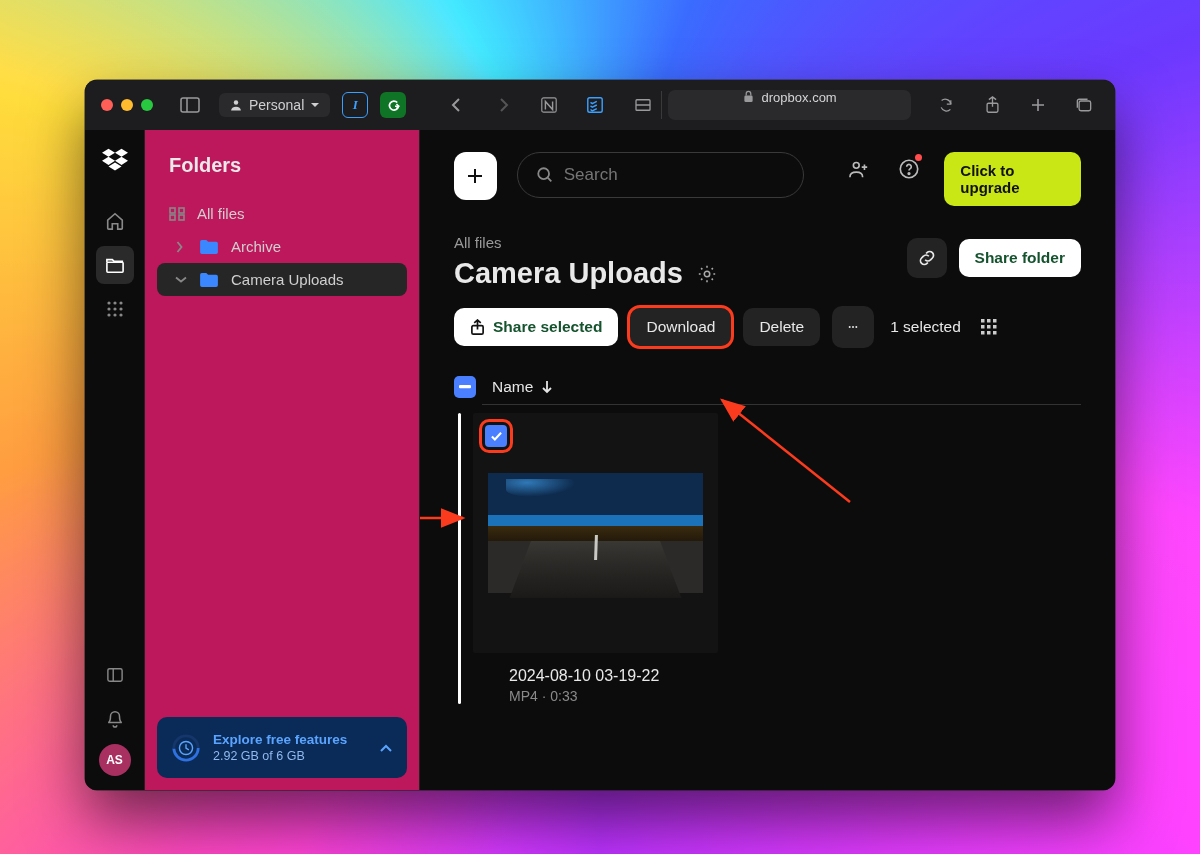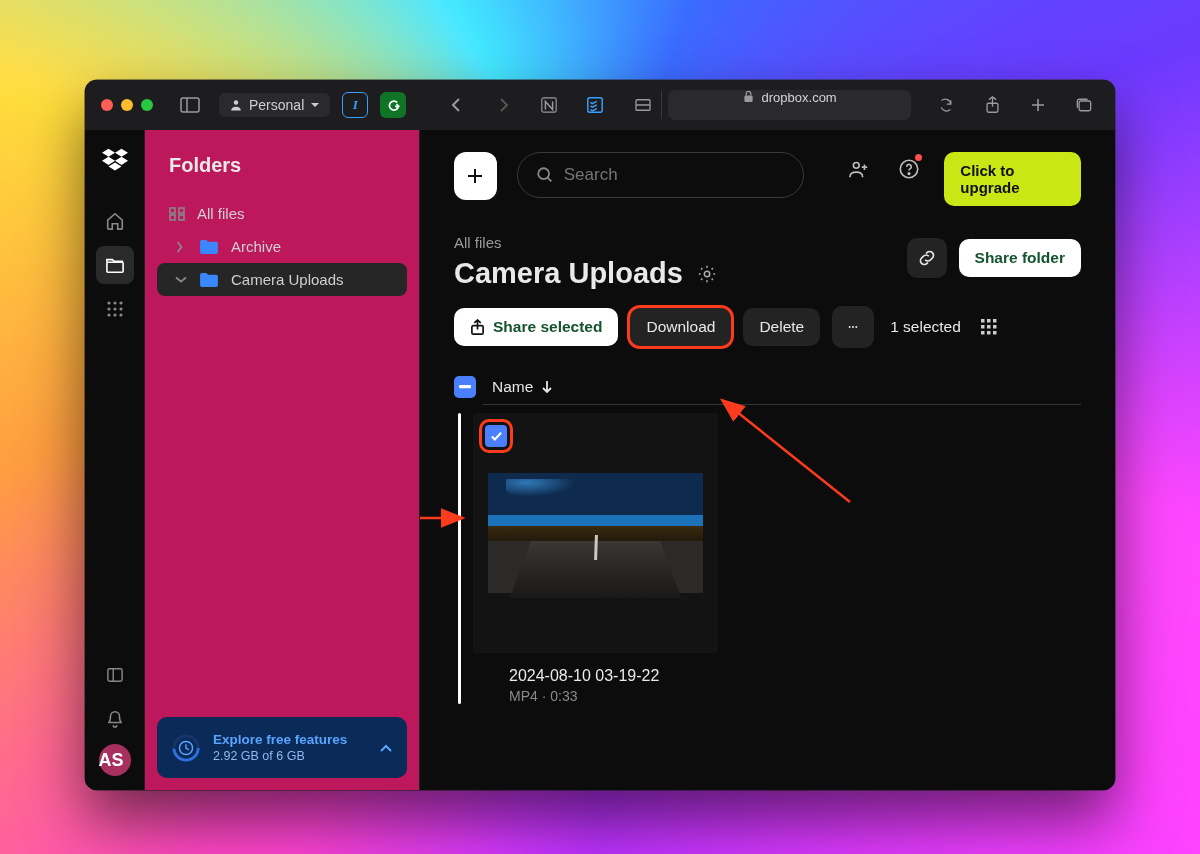--- a/index.html
+++ b/index.html
@@ -42,21 +42,21 @@
 
   
   .content { flex:1; display:flex; overflow:hidden; }
 
   
   .rail { width:60px; background:#0c0c0c; border-right:1px solid #222; display:flex; flex-direction:column; align-items:center; padding:18px 0 14px; gap:6px; }
   .logo { color:#fff; margin-bottom:24px; }
   .rail-btn { width:38px; height:38px; border-radius:8px; display:flex; align-items:center; justify-content:center; color:#888; }
   .rail-btn.active{ background:#2a2a2a; color:#fff;}
   .rail-spacer{flex:1;}
-  .avatar{ width:32px; height:32px; border-radius:50%; background:#a73060; color:#fff; font-size:18px; font-weight:600; display:flex; align-items:center; }
+  .avatar{ width:32px; height:32px; border-radius:50%; background:#a73060; color:#fff; font-size:12px; font-weight:600; display:flex; align-items:center; justify-content:center;}
 
   
   .sidebar { width:275px; background:#be185d; border-right:1px solid #222; display:flex; flex-direction:column; padding:24px 12px 12px;}
   .sidebar h2 { font-size:20px; font-weight:600; padding-left:12px; margin-bottom:20px;}
   .sb-item { display:flex; align-items:center; gap:12px; padding:8px 12px; color:#cfcfcf; border-radius:8px; font-size:15px; }
   .sb-item.indent{ padding-left:18px; }
   .sb-item.active{ background:#262626;}
   .sb-chev{ width:12px; color:#888;}
   .sb-thumb{color:#888;}
   .folder-svg{flex-shrink:0;}

